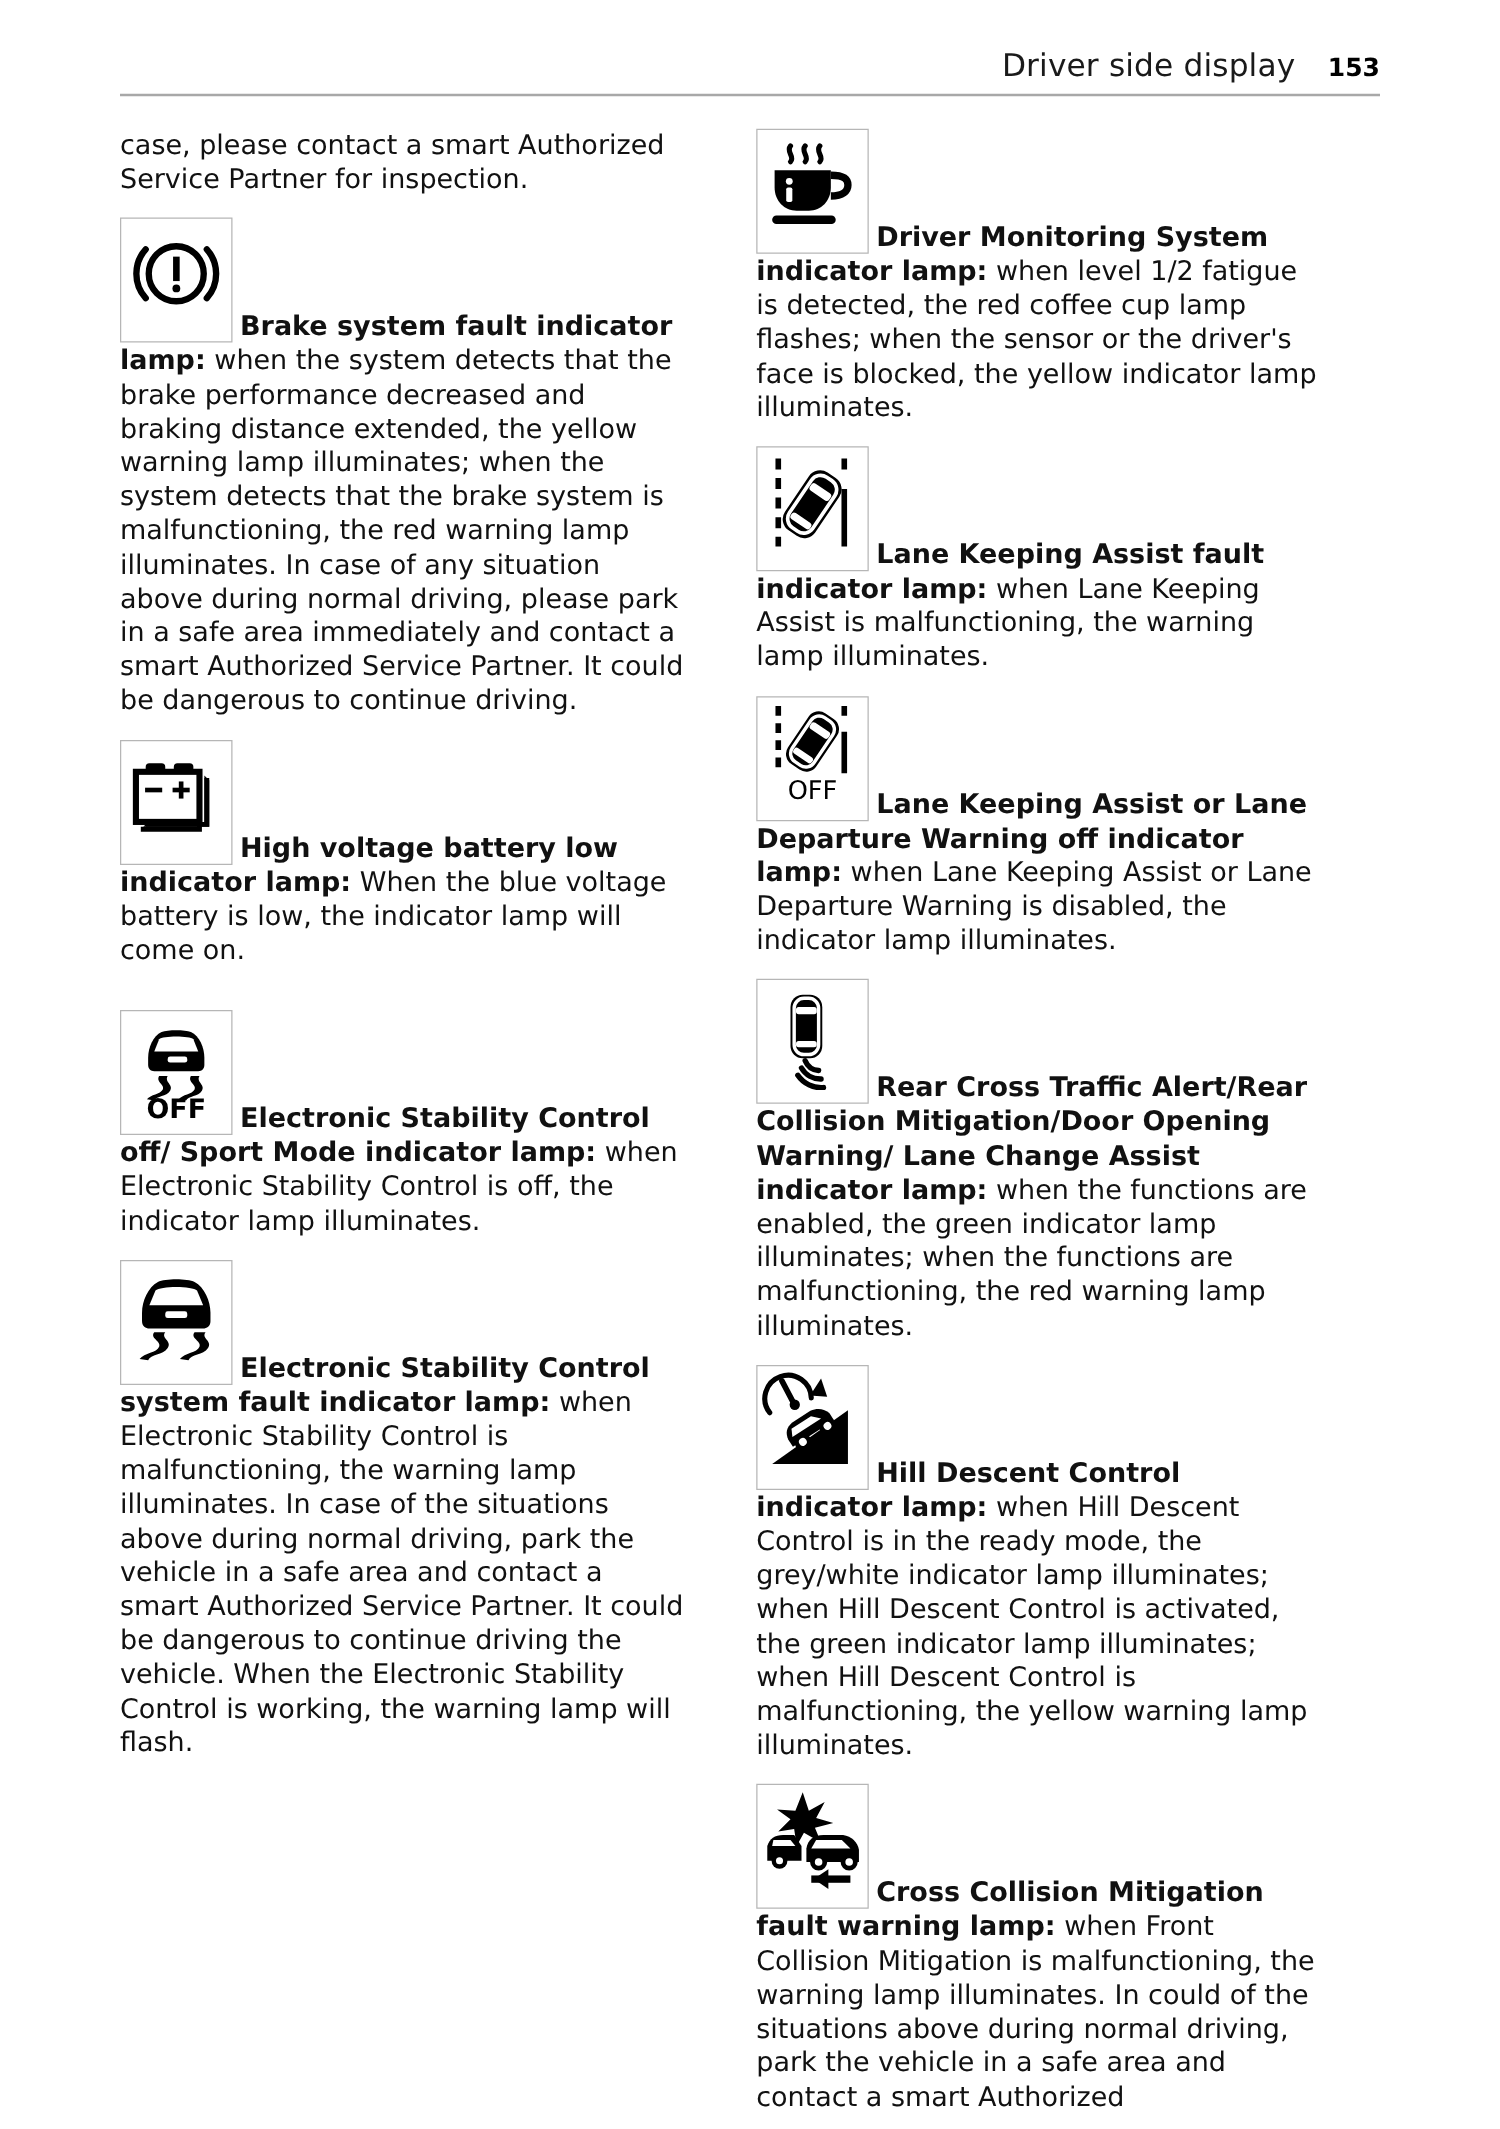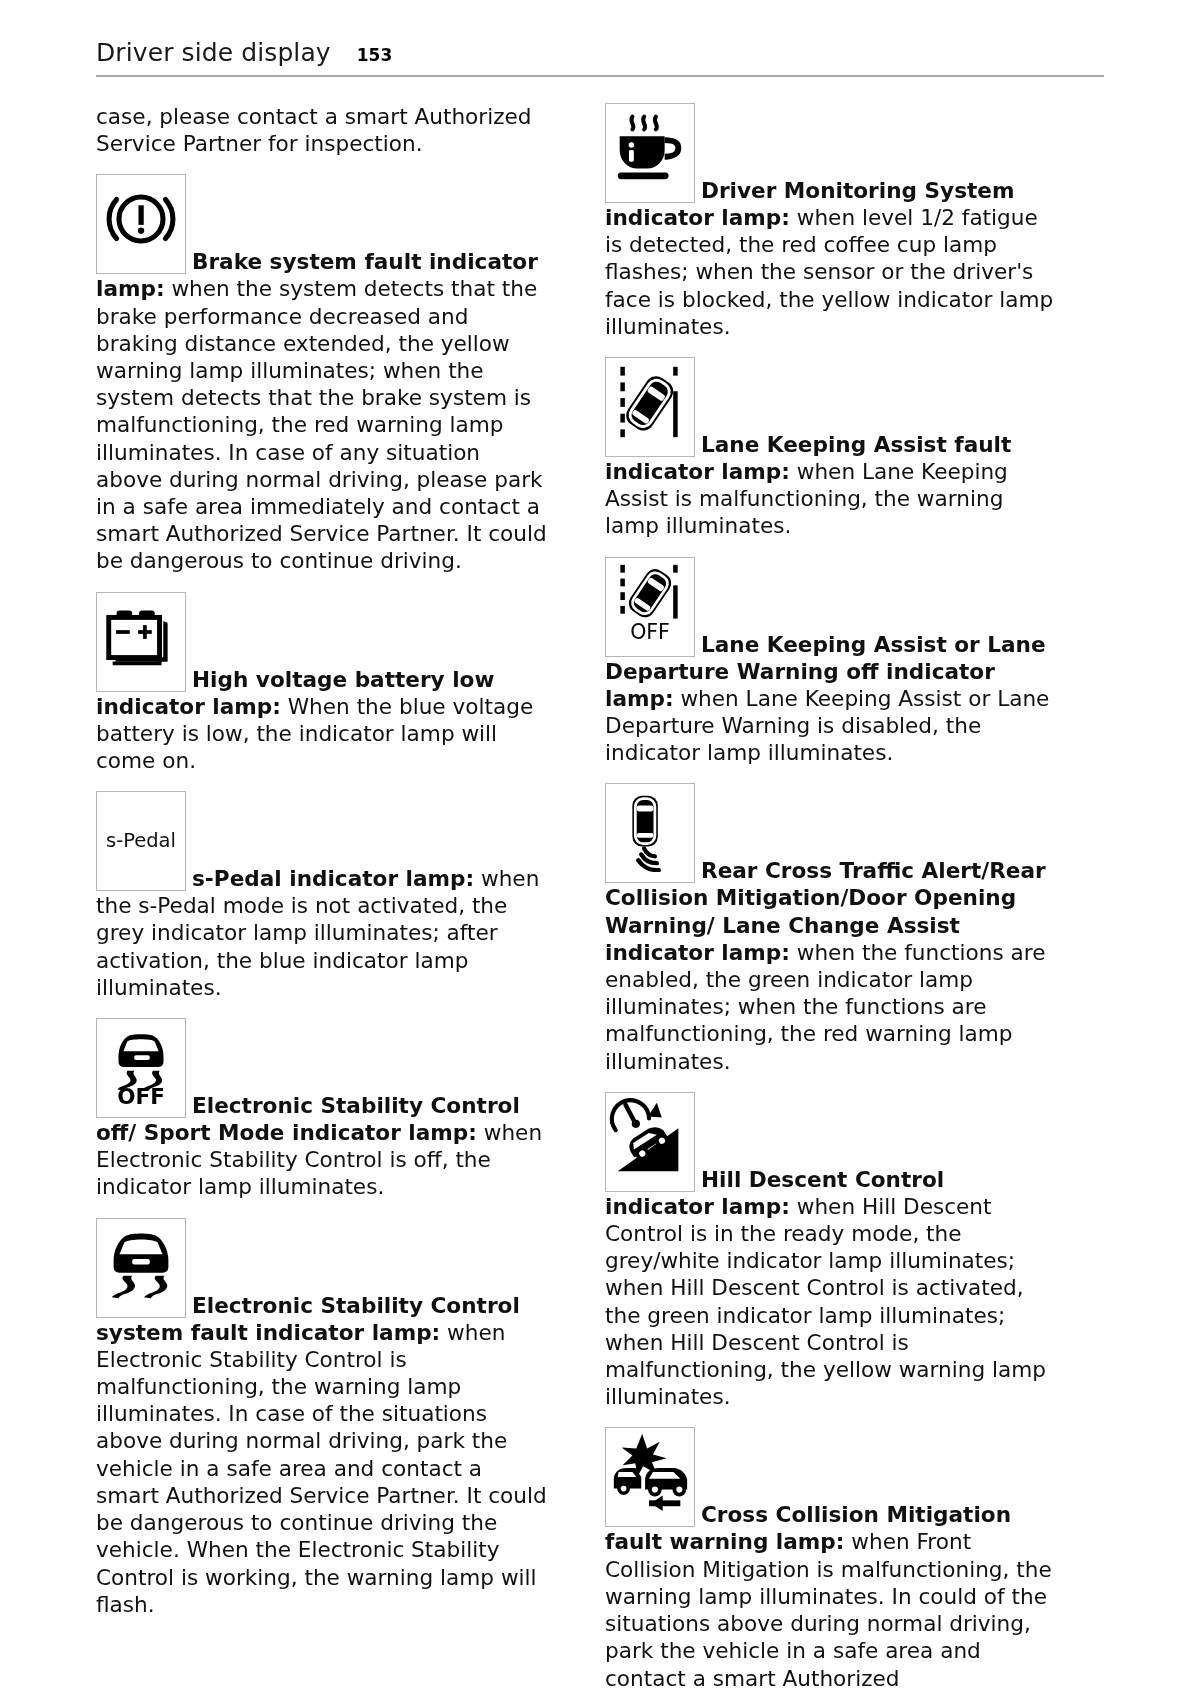--- a/index.html
+++ b/index.html
@@ -27,30 +27,31 @@
   .header {
     position: absolute;
     left: 96px;
     right: 96px;
     top: 38px;
     height: 46px;
   }
   .header-inner {
     display: flex;
     align-items: baseline;
+    justify-content: flex-end;
     gap: 26px;
     padding-bottom: 8px;
   }
   .header-title {
     font-size: 25px;
     letter-spacing: 0.1px;
     color: #1a1a1a;
   }
   .header-page {
-    font-size: 17px;
+    font-size: 20px;
     font-weight: bold;
     color: #000;
   }
   .header-rule {
     border-bottom: 2px solid #a8a8a8;
     width: 100%;
   }
 
   
   .columns {
@@ -159,23 +160,20 @@
             <rect x="19.5" y="38" width="14" height="3.8" fill="#000"></rect>
 
             <rect x="42" y="38" width="14" height="3.8" fill="#000"></rect>
             <rect x="47.1" y="32.9" width="3.8" height="14" fill="#000"></rect>
           </svg>
         </span><strong>High voltage battery low indicator lamp:</strong><span> When the blue voltage battery is low, the indicator lamp will come on.</span>
       </p>
 
       <div class="para-gap"></div>
 
-      <p class="entry">
-        <span class="icon-box sz-90"><span class="spedal-txt">s-Pedal</span></span><strong>s-Pedal indicator lamp:</strong><span> when the s-Pedal mode is not activated, the grey indicator lamp illuminates; after activation, the blue indicator lamp illuminates.</span>
-      </p>
 
       <div class="para-gap"></div>
 
       <p class="entry">
         <span class="icon-box sz-90">
           <svg viewBox="0 0 90 90" width="88" height="88" aria-hidden="true">
             <g fill="#000">
 
               <path d="M22 38 C22 30 26 20 33 17 C38 15 52 15 57 17 C64 20 68 30 68 38 L68 44 C68 47 66 49 63 49 L27 49 C24 49 22 47 22 44 Z"></path>
               <path d="M31 23 C34 20 56 20 59 23 L63 33 L27 33 Z" fill="#fff"></path>

